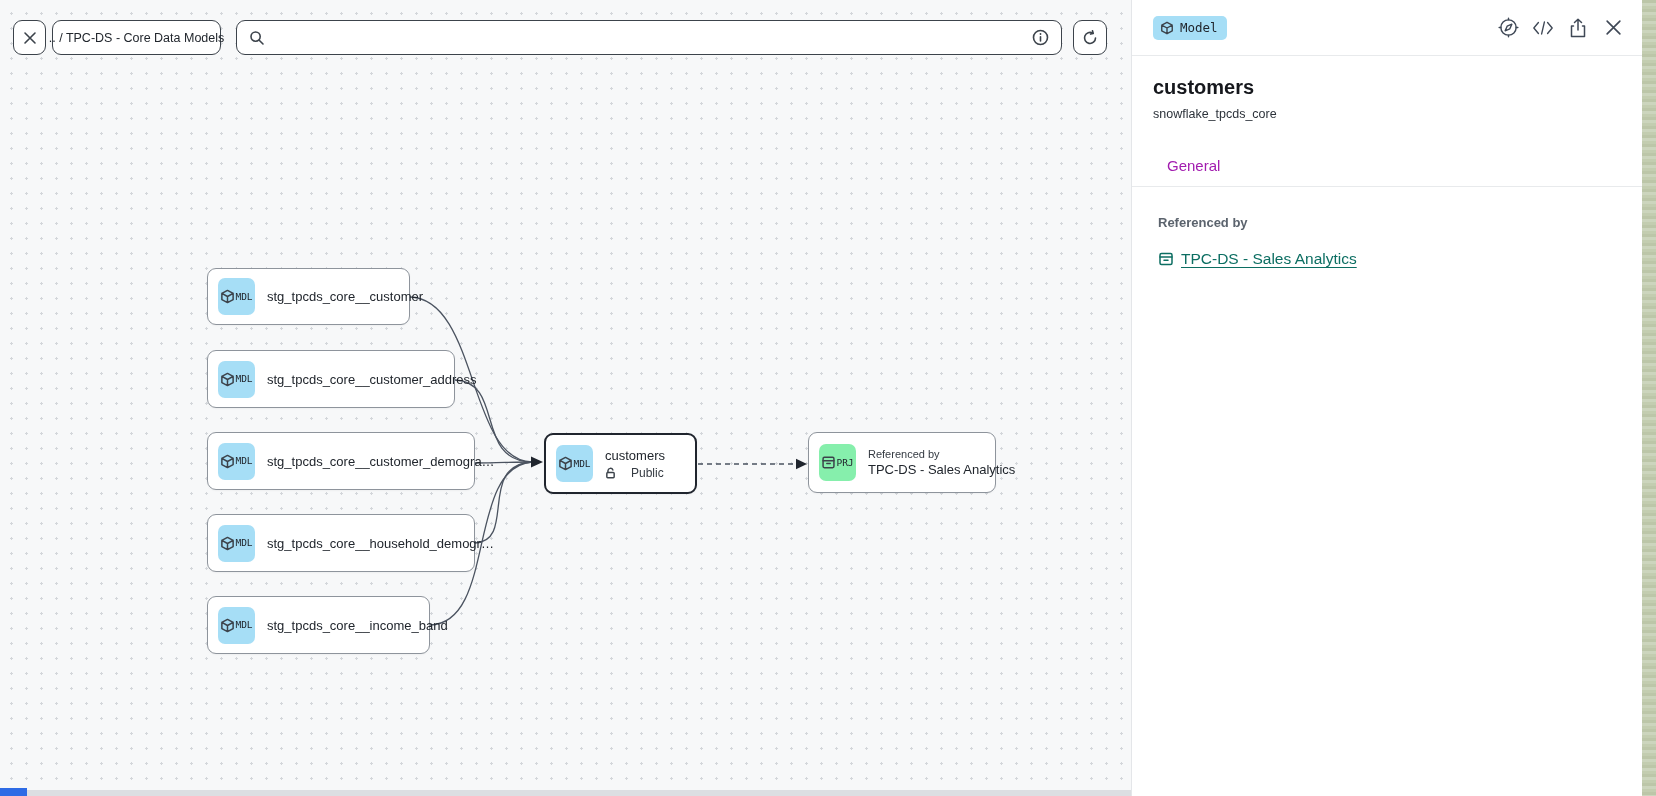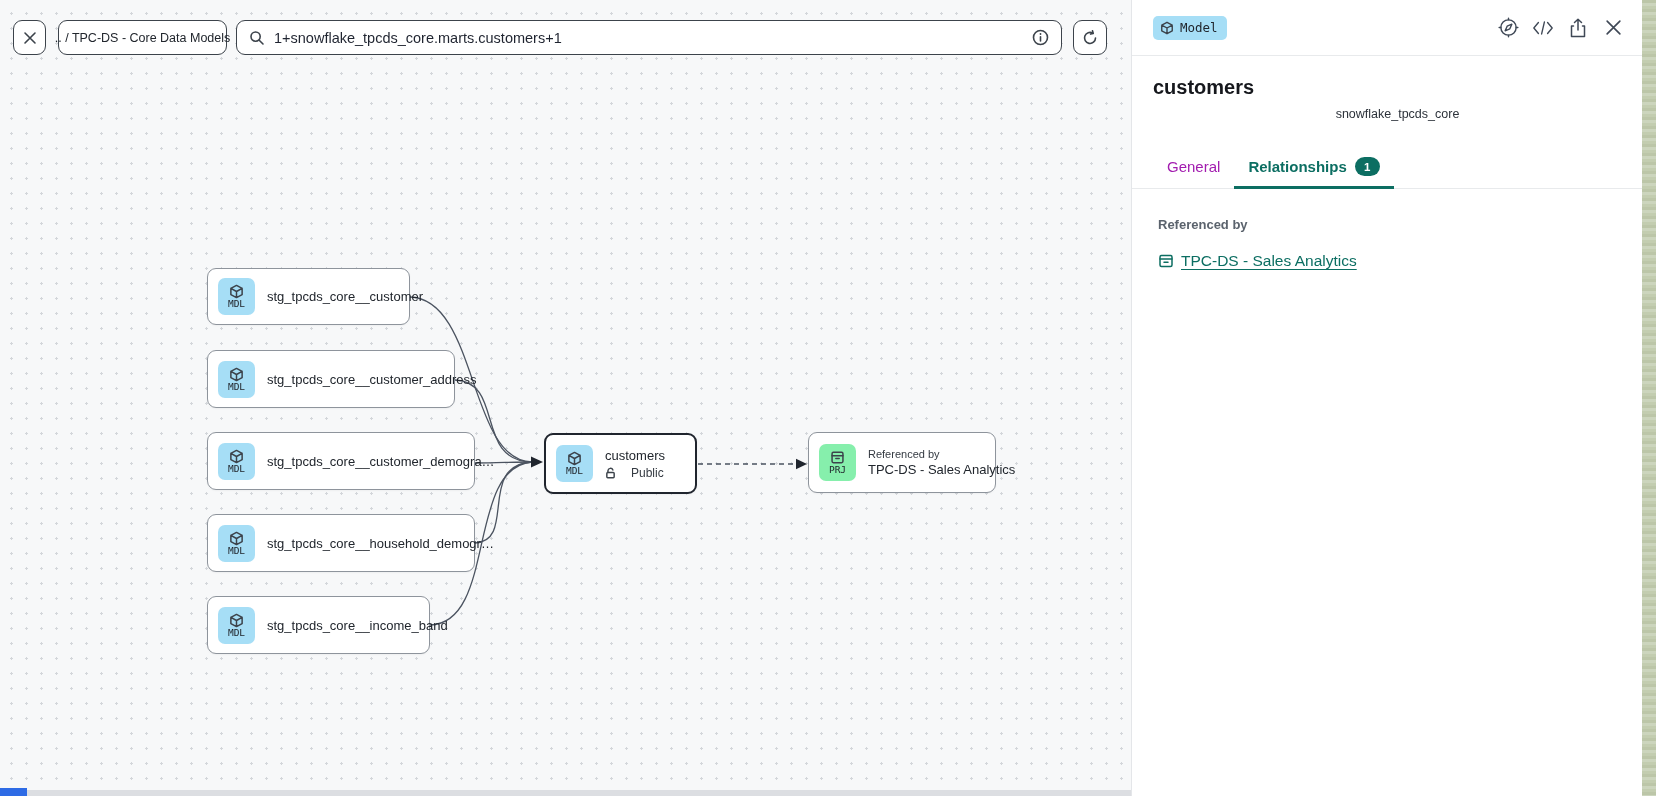--- a/index.html
+++ b/index.html
@@ -16,37 +16,37 @@
   }
   .edge-layer { position:absolute; left:0; top:0; width:1131px; height:796px; pointer-events:none; }
 
   
   .toolbar { position:absolute; left:0; top:0; width:1131px; height:74px; }
   .tb-box {
     position:absolute; top:20px; background:#fff; border:1px solid #3c434b; border-radius:9px;
     display:flex; align-items:center; justify-content:center;
   }
   .tb-close { left:13px; width:33px; height:35px; cursor:pointer; }
-  .tb-crumb { left:58px; width:169px; height:35px; font-size:12.5px; color:#21262d; padding:0 12px; white-space:nowrap; }
+  .tb-crumb { left:52px; width:169px; height:35px; font-size:12.5px; color:#21262d; padding:0 12px; white-space:nowrap; }
   .tb-search { left:236px; width:826px; height:35px; justify-content:flex-start; padding:0 12px; gap:9px; }
   .tb-search input { border:none; outline:none; flex:1; font-size:14.5px; color:#1f2430; background:transparent; font-family:"Liberation Sans",sans-serif; }
   .tb-refresh { left:1073px; width:34px; height:35px; cursor:pointer; }
   .icon-line { stroke:#3c434b; fill:none; stroke-width:1.6; stroke-linecap:round; stroke-linejoin:round; }
   .info-icon { margin-left:auto; }
 
   
   .node {
     position:absolute; background:#fff; border:1px solid #8e949c; border-radius:9px;
     display:flex; align-items:center; gap:12px; padding:0 14px 0 10px; cursor:pointer;
     box-shadow:0 1px 2px rgba(0,0,0,0.04);
   }
   .node.selected { border:2px solid #20252e; }
   .node-badge {
     width:37px; height:37px; border-radius:7px; flex:0 0 auto;
-    display:flex; flex-direction:column; align-items:center; justify-content:center; gap:0;
+    display:flex; flex-direction:row; align-items:center; justify-content:center; gap:0;
   }
   .node-badge .bt { font-family:"DejaVu Sans Mono", monospace; font-size:9.5px; color:#21262d; line-height:10px; }
   .badge-mdl { background:#a6def6; }
   .badge-prj { background:#86efac; }
   .node-label { font-size:13px; color:#21262d; white-space:nowrap;text-align:right; }
   .node-sub { display:flex; align-items:center; gap:15px; font-size:12px; color:#343a42; margin-top:3px; }
   .node-kicker { font-size:11px; color:#343a42; margin-bottom:2px; }
   .node-col { display:flex; flex-direction:column; justify-content:center; }
 
   
@@ -67,21 +67,21 @@
     background:#a6def6; border-radius:5px; height:24px; padding:0 9px 0 7px;
     display:flex; align-items:center; gap:6px;
     font-family:"DejaVu Sans Mono", monospace; font-size:12.5px; color:#21262d;
   }
   .head-icons { margin-left:auto; display:flex; align-items:center; gap:13px; }
   .hicon { width:22px; height:22px; display:flex; align-items:center; justify-content:center; cursor:pointer; }
   .hicon svg { display:block; }
   .picon-line { stroke:#3f4856; fill:none; stroke-width:1.5; stroke-linecap:round; stroke-linejoin:round; }
 
   .panel-title { font-size:20px; font-weight:bold; color:#16181d; margin:20px 0 0 21px; }
-  .panel-sub { font-size:12.5px; color:#2c323a; margin:8px 0 0 21px;text-align:center; }
+  .panel-sub { font-size:12.5px; color:#2c323a; margin:8px 0 0 21px; }
 
   .tabs { display:flex; margin-top:26px; border-bottom:1px solid #e8eaec; padding-left:21px; }
   .tab { padding:10px 14px 12px 14px; font-size:15px; color:#a21caf; cursor:pointer; display:flex; align-items:center; gap:8px; position:relative; }
   .tab.active { color:#0c6e62; font-weight:bold; }
   .tab.active::after { content:""; position:absolute; left:0; right:0; bottom:-1px; height:3px; background:#0c6e62; }
   .tab-badge {
     background:#0c6e62; color:#fff; border-radius:10px; min-width:25px; height:19px;
     display:flex; align-items:center; justify-content:center; font-size:11.5px; font-weight:bold;
   }
   .section-label { font-size:13px; font-weight:bold; color:#5b636d; margin:28px 0 0 26px; }
@@ -194,21 +194,20 @@
       <svg width="14" height="14" viewBox="0 0 14 14">
           <path class="icon-line" d="M2 2 L12 12 M12 2 L2 12"></path>
         </svg>
     </div>
     <div class="tb-box tb-crumb">.. / TPC-DS - Core Data Models</div>
     <div class="tb-box tb-search">
       <svg width="16" height="16" viewBox="0 0 16 16">
           <circle class="icon-line" cx="6.6" cy="6.6" r="4.6"></circle>
           <path class="icon-line" d="M10.2 10.2 L14 14"></path>
         </svg>
-      <input type="text" value="1+snowflake_tpcds_core.marts.customers+1" style="">
       <svg class="info-icon" width="17" height="17" viewBox="0 0 17 17">
           <circle class="icon-line" cx="8.5" cy="8.5" r="7"></circle>
           <path class="icon-line" d="M8.5 7.7 L8.5 12"></path>
           <circle cx="8.5" cy="5" r="0.9" fill="#3c434b"></circle>
         </svg>
     </div>
     <div class="tb-box tb-refresh">
       <svg width="16" height="16" viewBox="0 0 16 16">
           <path class="icon-line" d="M13.5 8 A5.5 5.5 0 1 1 10.8 3.2"></path>
           <path class="icon-line" d="M10.5 0.8 L11.2 3.4 L8.6 4.1"></path>
@@ -255,24 +254,20 @@
       </span>
     </span>
   </div>
 
   <div class="panel-title">customers</div>
   <div class="panel-sub">snowflake_tpcds_core</div>
 
   <div class="tabs">
     <div class="tab">
       <span>General</span>
-    </div>
-    <div class="tab active">
-      <span>Relationships</span>
-      <span class="tab-badge">1</span>
     </div>
   </div>
 
   <div class="section-label">Referenced by</div>
 
   <div class="ref-row">
     <svg width="16" height="16" viewBox="0 0 16 16">
         <rect x="2" y="2.5" width="12" height="11" rx="1.5" fill="none" stroke="#0c6e62" stroke-width="1.5"></rect>
         <path d="M2 6 L14 6 M6 9.2 L10 9.2" fill="none" stroke="#0c6e62" stroke-width="1.5" stroke-linecap="round"></path>
       </svg>

